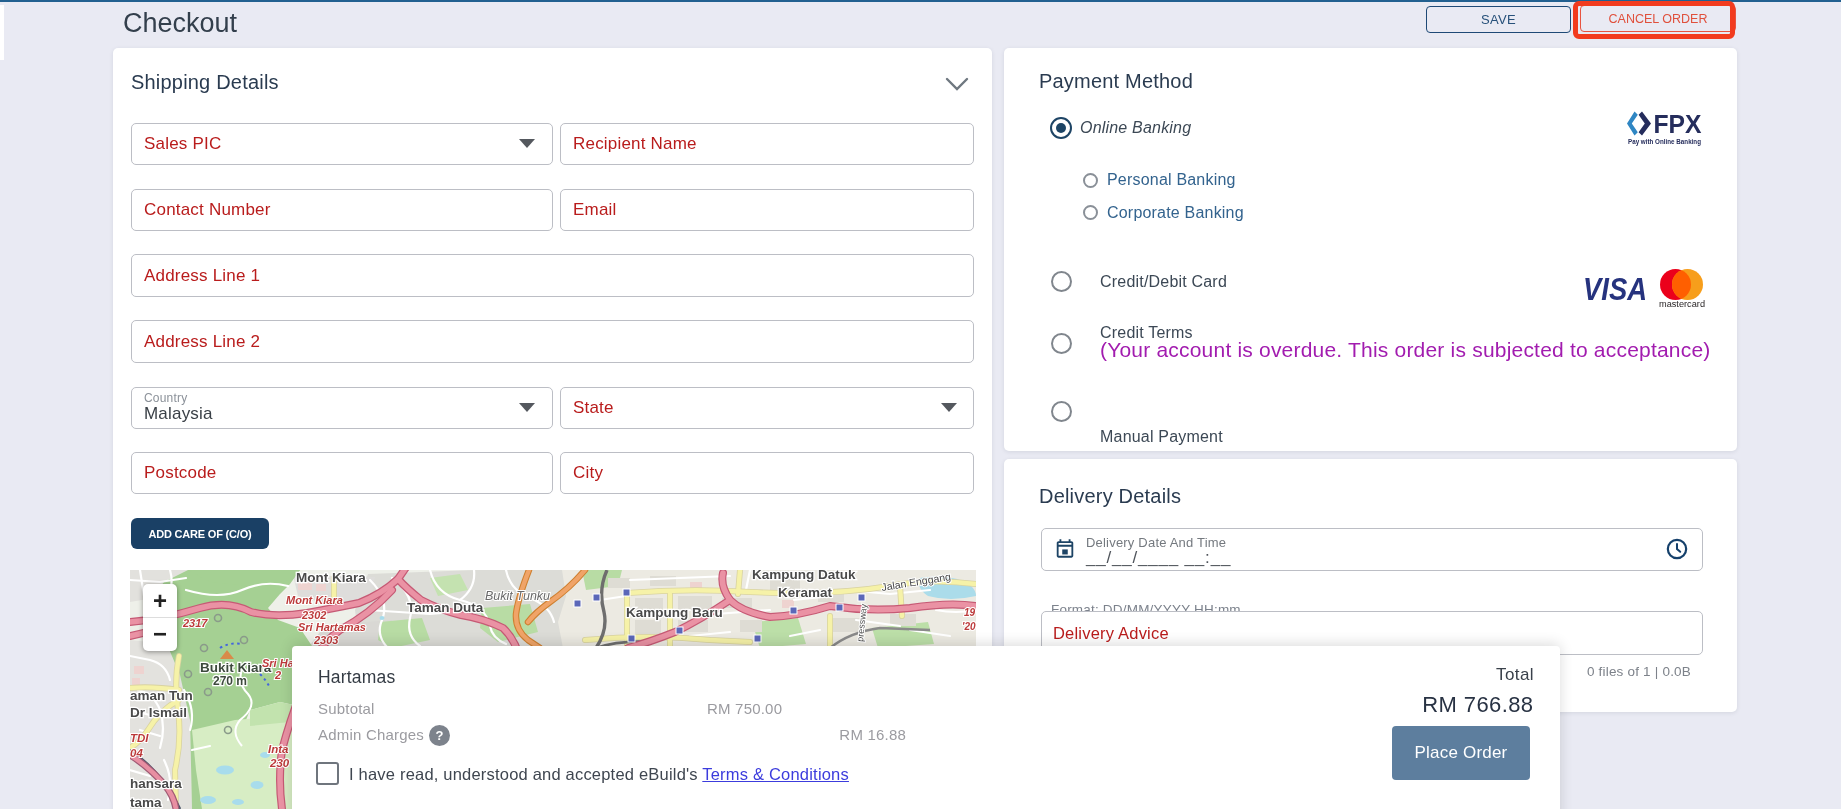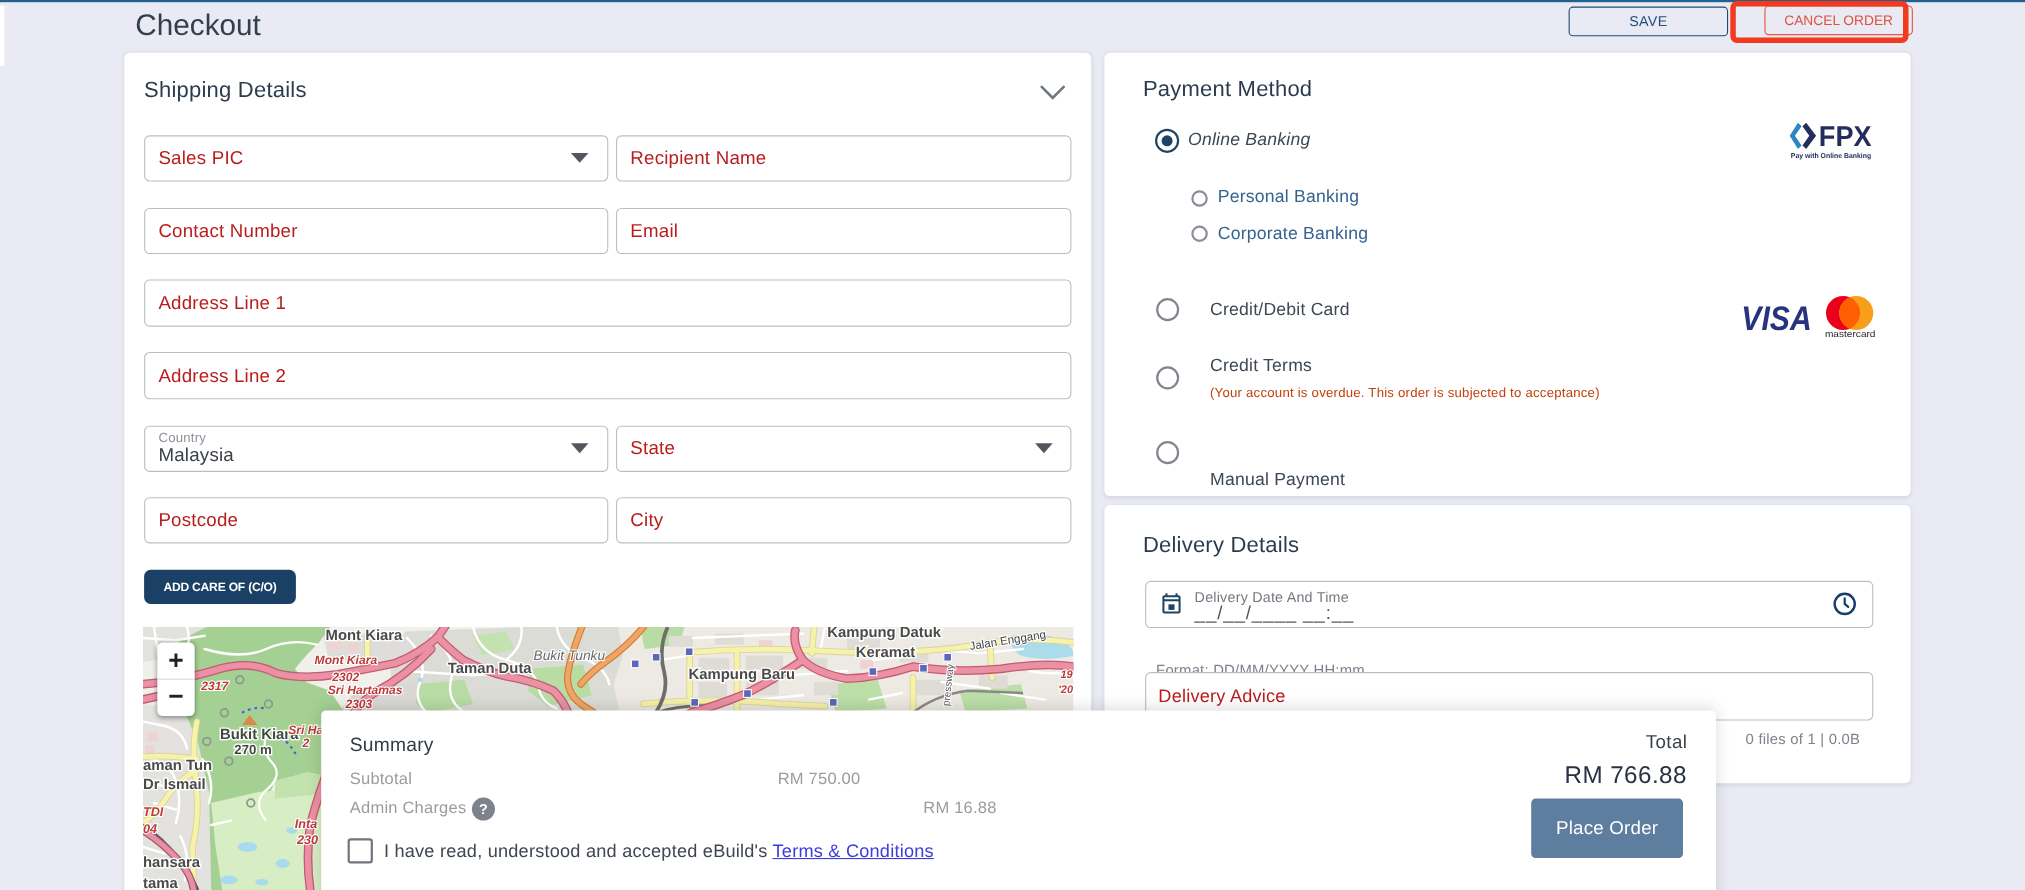--- a/index.html
+++ b/index.html
@@ -21,21 +21,21 @@
 </style>
 </head>
 <body>
 
 <div class="abs" style="left:0;top:0;width:1841px;height:2px;background:#226090;"></div>
 
 <div class="abs" style="left:0;top:5px;width:4px;height:55px;background:#ffffff;"></div>
 
 <div class="abs" style="left:123px;top:8px;font-size:27px;color:#333f4c;letter-spacing:0px;">Checkout</div>
 <div class="btn" style="left:1426px;top:6px;width:145px;height:27px;border:1px solid #1e4976;color:#27517a;font-size:13px;letter-spacing:0.3px;">SAVE</div>
-<div class="btn" style="left:1580px;top:5px;width:135px;height:27px;border:1px solid #e85440;color:#e0503c;font-size:12.5px;letter-spacing:0px;margin-left:24px;">CANCEL ORDER</div>
+<div class="btn" style="left:1580px;top:5px;width:156px;height:27px;border:1px solid #e85440;color:#e0503c;font-size:12.5px;letter-spacing:0px;">CANCEL ORDER</div>
 <div class="abs" style="left:1573px;top:1px;width:162px;height:38px;border:5px solid #f23b1e;border-radius:6px;"></div>
 
 <div class="card" style="left:113px;top:48px;width:879px;height:790px;"></div>
 <div class="abs cardtitle" style="left:131px;top:71px;">Shipping Details</div>
 <svg class="abs" style="left:945px;top:77px;" width="24" height="16" viewBox="0 0 24 16">
   <path d="M2 2 L12 12 L22 2" fill="none" stroke="#6f7880" stroke-width="2.4" stroke-linecap="round"></path>
 </svg>
 
 <div class="field" style="left:131px;top:123px;width:422px;height:42px;"></div>
 <span class="ph" style="left:144px;top:134px;">Sales PIC</span>
@@ -328,21 +328,21 @@
     </clipPath>
   <text x="0" y="34" font-family="Liberation Sans, sans-serif" font-size="31" font-weight="bold" font-style="italic" fill="#26337e" textLength="64" lengthAdjust="spacingAndGlyphs">VISA</text>
   <circle cx="92.5" cy="18.5" r="15.5" fill="#eb001b"></circle>
   <circle cx="104.5" cy="18.5" r="15.5" fill="#f79e1b"></circle>
   <circle cx="104.5" cy="18.5" r="15.5" fill="#ff5f00" clip-path="url(#mcc)"></circle>
   <text x="99" y="40.5" text-anchor="middle" font-family="Liberation Sans, sans-serif" font-size="8.5" fill="#231f20" textLength="46" lengthAdjust="spacingAndGlyphs">mastercard</text>
 </svg>
 
 <div class="radio" style="left:1051px;top:333px;width:21px;height:21px;border:2px solid #80868d;"></div>
 <div class="rlabel" style="left:1100px;top:324px;">Credit Terms</div>
-<div class="abs" style="left:1100px;top:350px;font-size:12px;color:#c2410c;letter-spacing:0.2px;">(Your account is overdue. This order is subjected to acceptance)</div>
+<div class="abs" style="left:1100px;top:338px;font-size:21px;color:#a21caf;letter-spacing:0.2px;">(Your account is overdue. This order is subjected to acceptance)</div>
 
 <div class="radio" style="left:1051px;top:401px;width:21px;height:21px;border:2px solid #80868d;"></div>
 <div class="rlabel" style="left:1100px;top:403px;margin-top:25px;">Manual Payment</div>
 
 <div class="card" style="left:1004px;top:459px;width:733px;height:253px;"></div>
 <div class="abs cardtitle" style="left:1039px;top:485px;">Delivery Details</div>
 
 <div class="field" style="left:1041px;top:528px;width:662px;height:43px;"></div>
 <svg class="abs" style="left:1054px;top:537px;" width="22" height="23" viewBox="0 0 24 24">
   <path d="M19 4h-1V2h-2v2H8V2H6v2H5c-1.11 0-2 .9-2 2v14c0 1.1.89 2 2 2h14c1.1 0 2-.9 2-2V6c0-1.1-.9-2-2-2zm0 16H5V10h14v10zm0-12H5V6h14v2z" fill="#1d4465"></path>
@@ -354,21 +354,21 @@
   <circle cx="12" cy="12" r="10" fill="none" stroke="#15406b" stroke-width="2.4"></circle>
   <path d="M12 6.5 V12 L15.5 15" fill="none" stroke="#15406b" stroke-width="2.2" stroke-linecap="round"></path>
 </svg>
 <div class="abs" style="left:1051px;top:602px;font-size:13.5px;color:#7c828c;letter-spacing:0.2px;">Format: DD/MM/YYYY HH:mm</div>
 
 <div class="field" style="left:1041px;top:611px;width:662px;height:44px;"></div>
 <span class="ph" style="left:1053px;top:624px;font-size:16.5px;">Delivery Advice</span>
 <div class="abs" style="left:1400px;top:664px;width:291px;text-align:right;font-size:13.5px;color:#7d828a;letter-spacing:0.2px;">0 files of 1 | 0.0B</div>
 
 <div class="abs" style="left:292px;top:646px;width:1268px;height:200px;background:#fff;border-radius:4px;box-shadow:0 -2px 14px rgba(0,0,0,0.14);"></div>
-<div class="abs" style="left:318px;top:667px;font-size:17.5px;color:#343b44;letter-spacing:0.2px;">Summary</div>
+<div class="abs" style="left:318px;top:667px;font-size:17.5px;color:#343b44;letter-spacing:0.2px;">Hartamas</div>
 <div class="abs" style="left:318px;top:700px;font-size:15px;color:#9b9ba0;letter-spacing:0.2px;">Subtotal</div>
 <div class="abs" style="left:707px;top:700px;width:200px;text-align:left;font-size:15px;color:#9b9ba0;letter-spacing:0.2px;">RM 750.00</div>
 <div class="abs" style="left:318px;top:726px;font-size:15px;color:#9b9ba0;letter-spacing:0.2px;">Admin Charges</div>
 <div class="abs" style="left:429px;top:725px;width:21px;height:21px;border-radius:50%;background:#7d838c;color:#fff;font-size:13px;font-weight:bold;display:flex;align-items:center;justify-content:center;">?</div>
 <div class="abs" style="left:706px;top:726px;width:200px;text-align:right;font-size:15px;color:#9b9ba0;letter-spacing:0.2px;">RM 16.88</div>
 <div class="abs" style="left:316px;top:762px;width:23px;height:23px;border:2px solid #6f757d;border-radius:3px;"></div>
 <div class="abs" style="left:349px;top:765px;font-size:16.5px;color:#3f4650;letter-spacing:0.2px;">I have read, understood and accepted eBuild's <span style="color:#3c3cdd;text-decoration:underline;">Terms &amp; Conditions</span></div>
 <div class="abs" style="left:1334px;top:665px;width:200px;text-align:right;font-size:17px;color:#3a414b;letter-spacing:0.4px;">Total</div>
 <div class="abs" style="left:1333.5px;top:692px;width:200px;text-align:right;font-size:22px;color:#283243;font-weight:500;letter-spacing:0.4px;">RM 766.88</div>
 <div class="btn" style="left:1392px;top:726px;width:138px;height:54px;background:#5d7e9e;color:#fff;font-size:17px;letter-spacing:0.2px;">Place Order</div>

